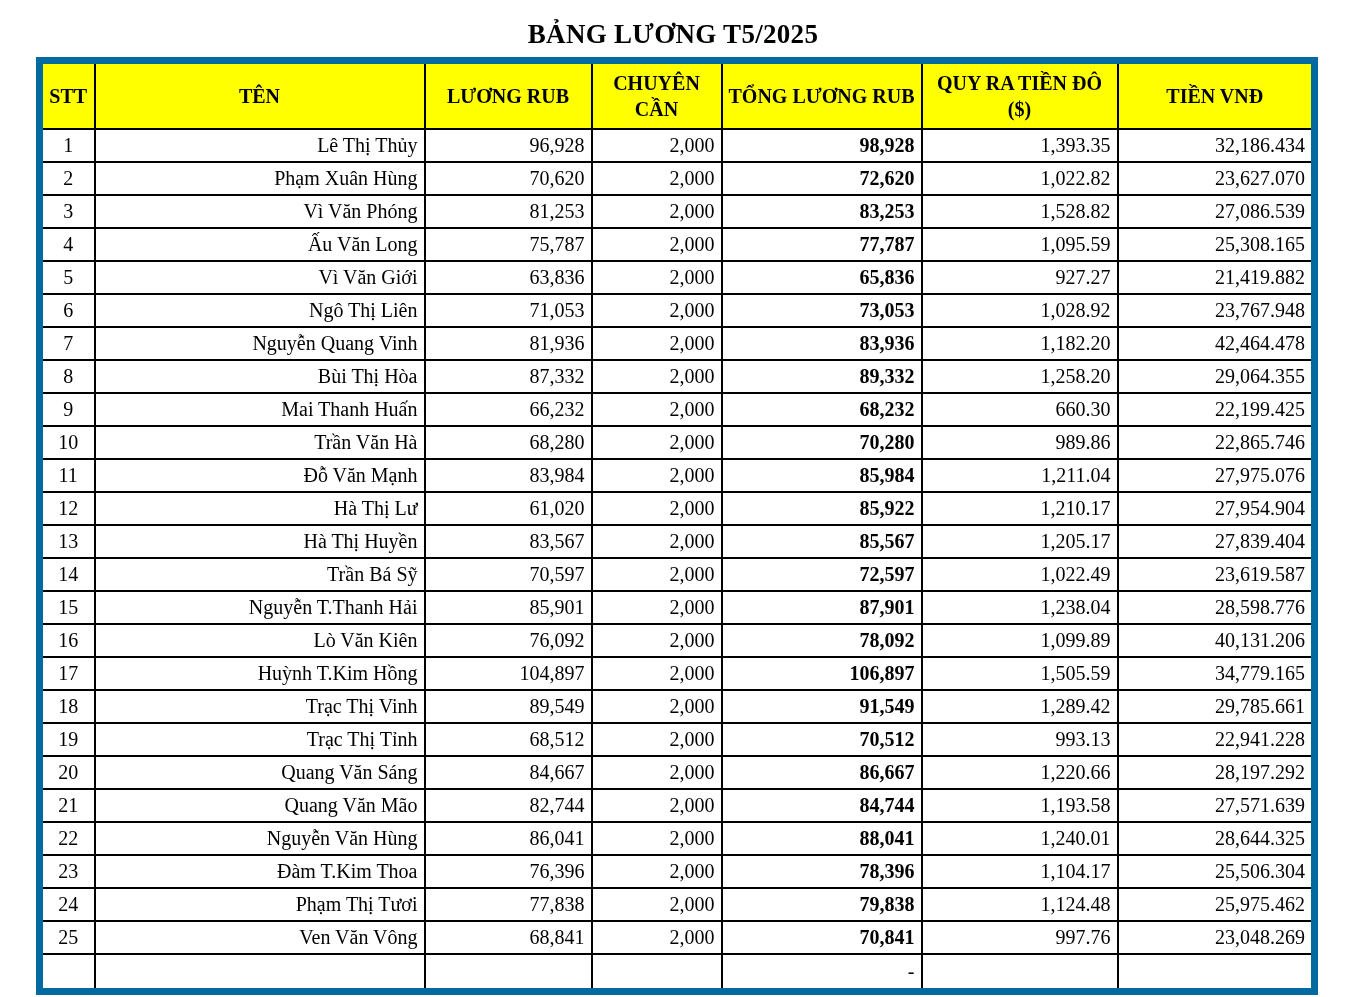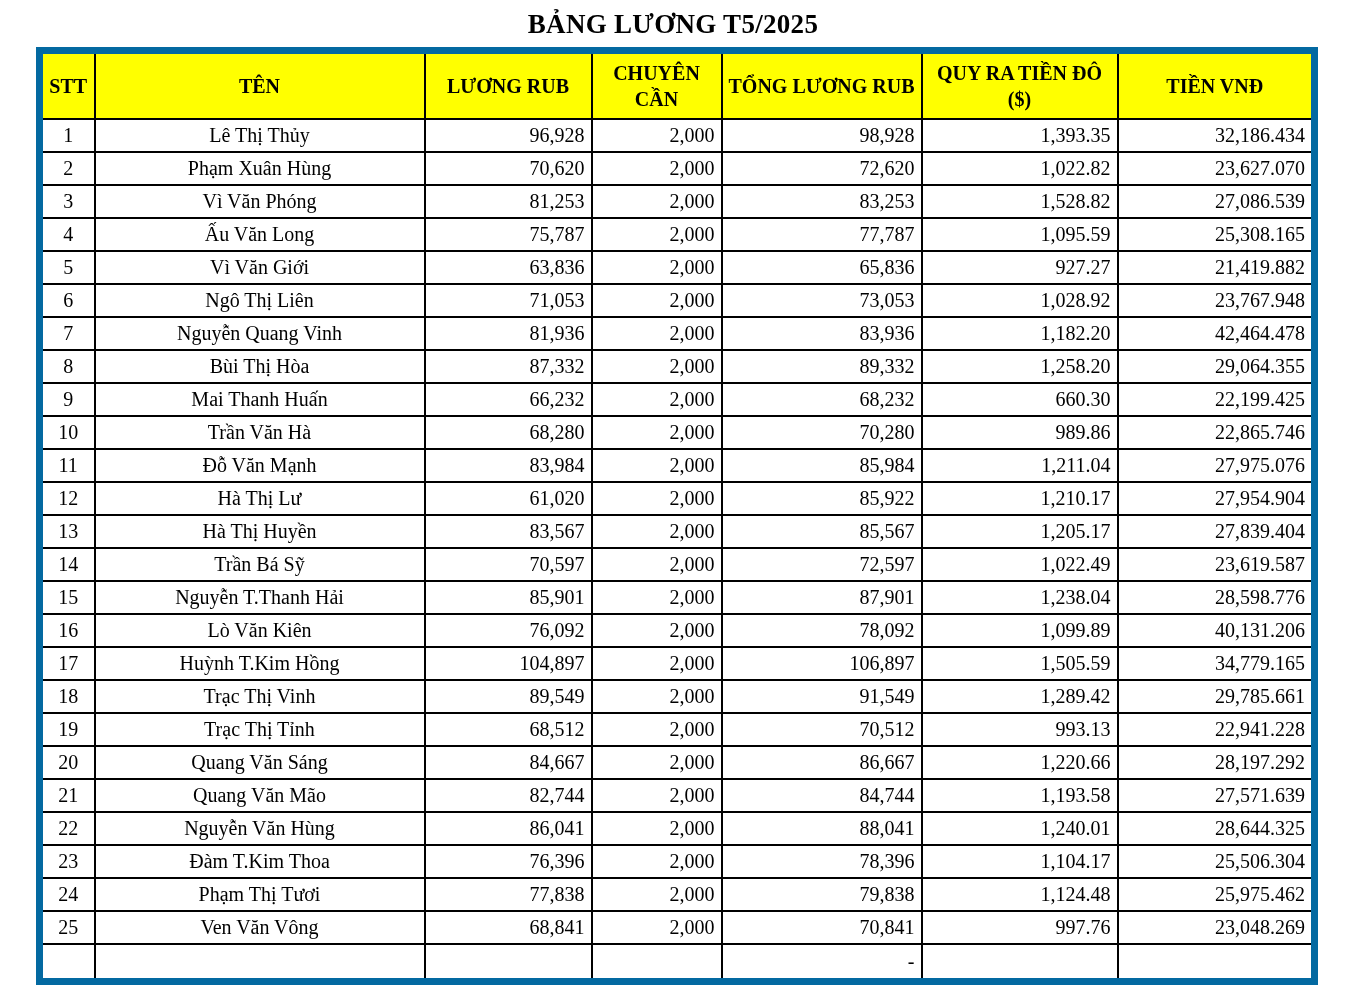--- a/index.html
+++ b/index.html
@@ -13,21 +13,21 @@
     position: relative;
     width: 1346px;
     height: 997px;
     background: #ffffff;
     overflow: hidden;
   }
   .title {
     text-align: center;
     font-weight: bold;
     font-size: 27px;
-    padding-top: 9px;
+    padding-top: 19px;
     letter-spacing: 0.3px;
   }
   table.salary {
     border-collapse: collapse;
     table-layout: fixed;
     margin: 7px 0 0 36px;
     width: 1275px;
     border: 7px solid #0369a1;
   }
   table.salary th,
@@ -46,23 +46,23 @@
     padding: 0 6px;
   }
   table.salary td {
     height: 31px;
     font-size: 20px;
     vertical-align: middle;
     white-space: nowrap;
     padding: 0 6px;
   }
   td.c-stt  { text-align: center; }
-  td.c-name { text-align: center; padding-left: 9px; }
+  td.c-name { text-align: right; padding-left: 9px; }
   td.c-num  { text-align: right; padding-right: 10px; }
-  td.c-bold { font-weight: normal; border-radius: 6px; }
+  td.c-bold { font-weight: bold; border-radius: 6px; }
   td.c-dash { text-align: right; padding-right: 45px; }
   tr.footer-row td { height: 33px; }
 </style>
 </head>
 <body>
 
 <div class="page">
 
   <div class="title">BẢNG LƯƠNG T5/2025</div>
 

